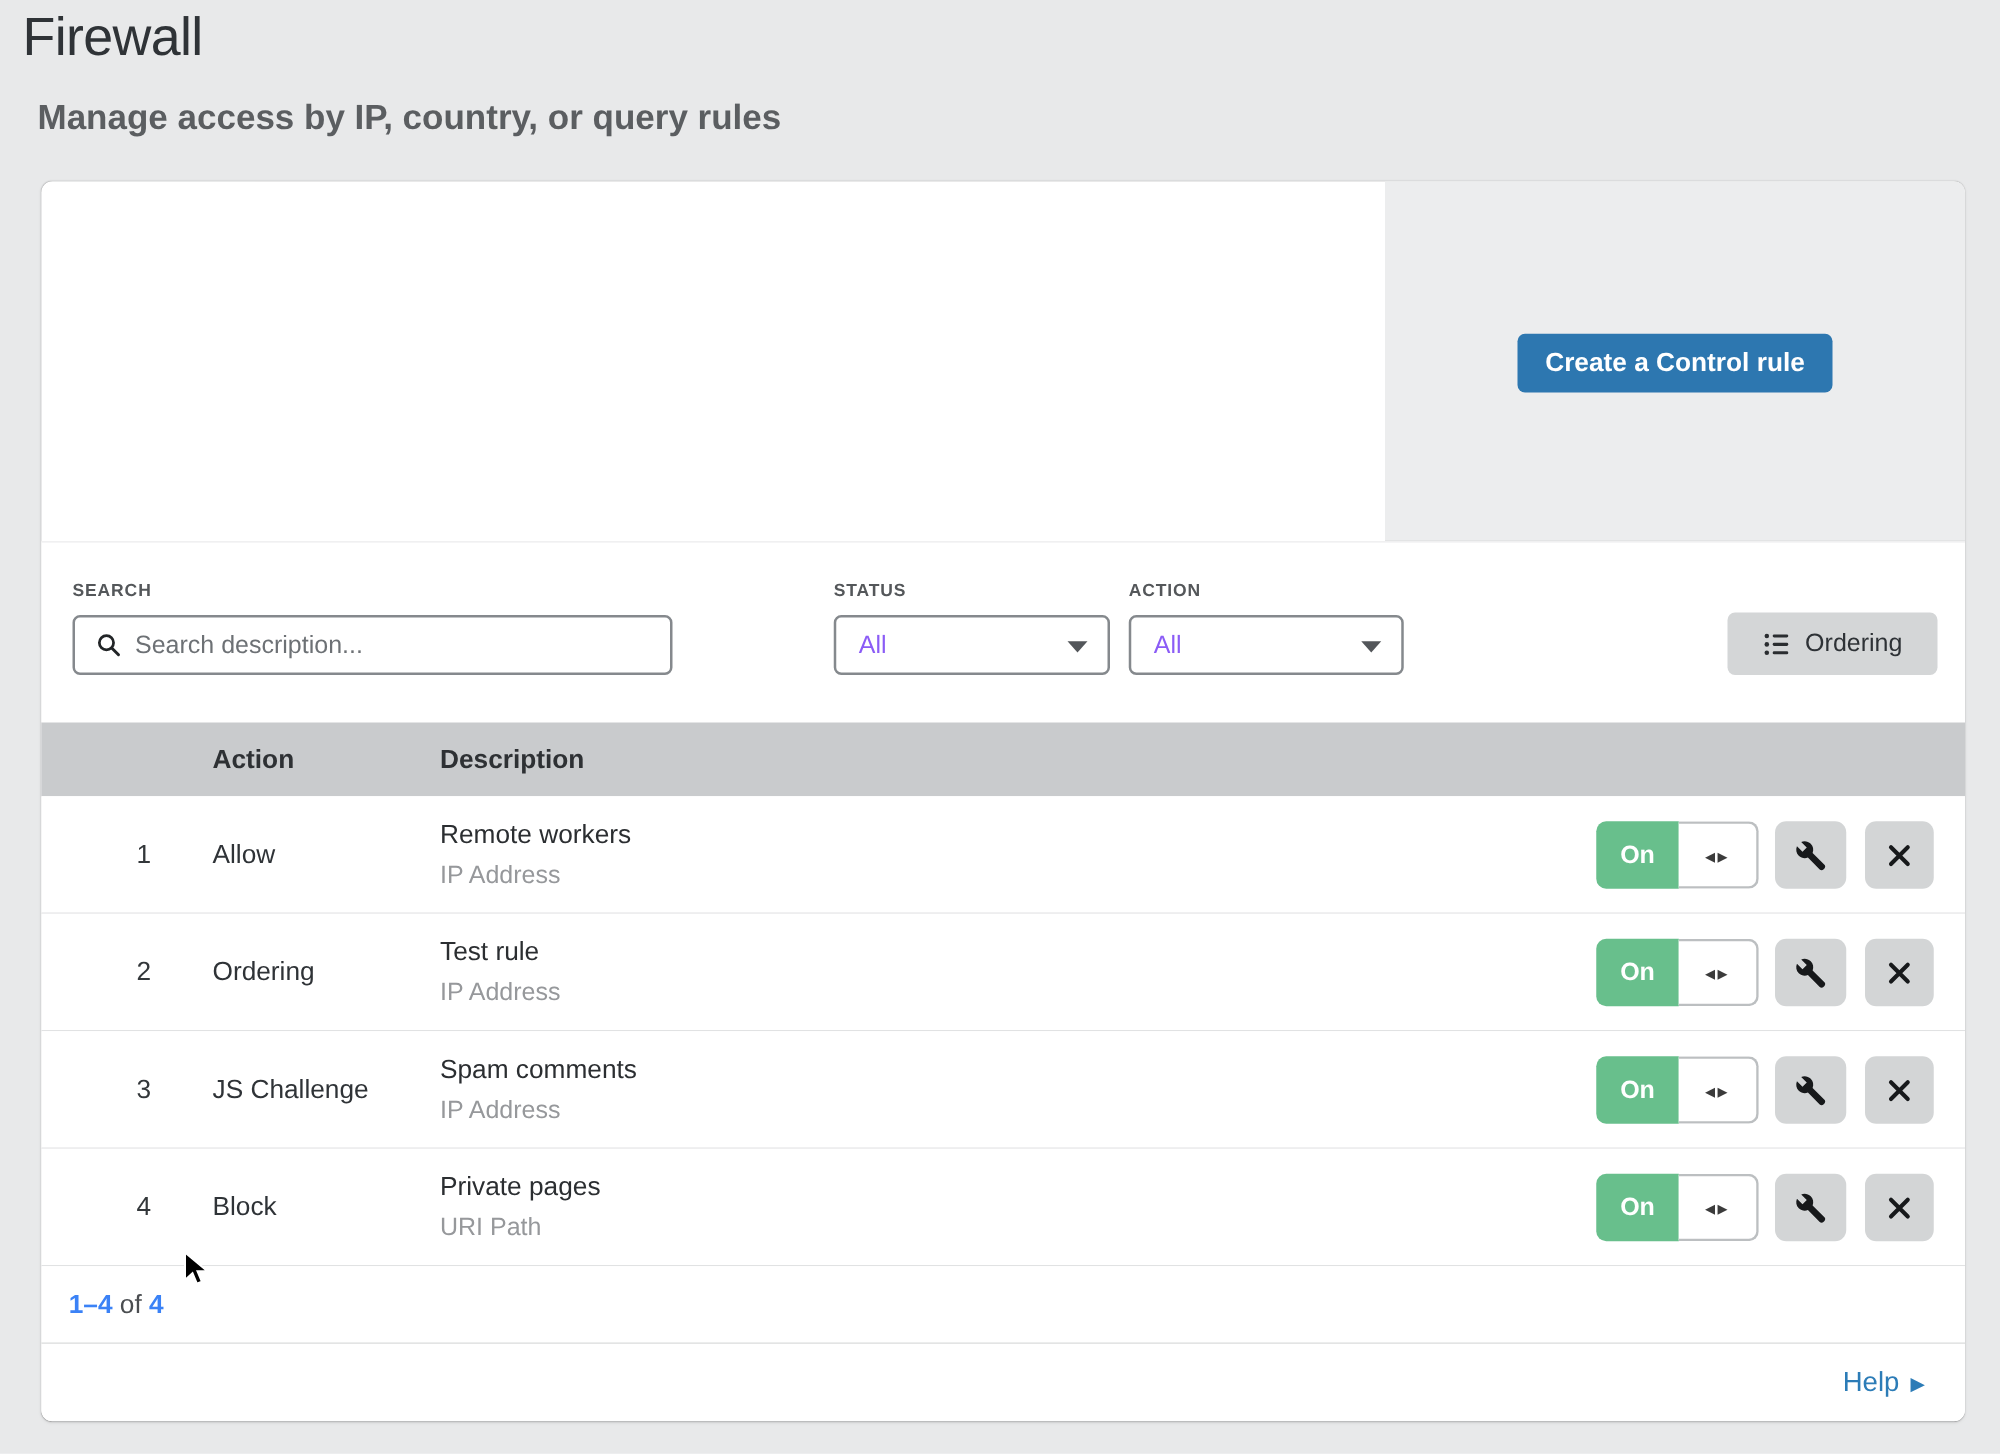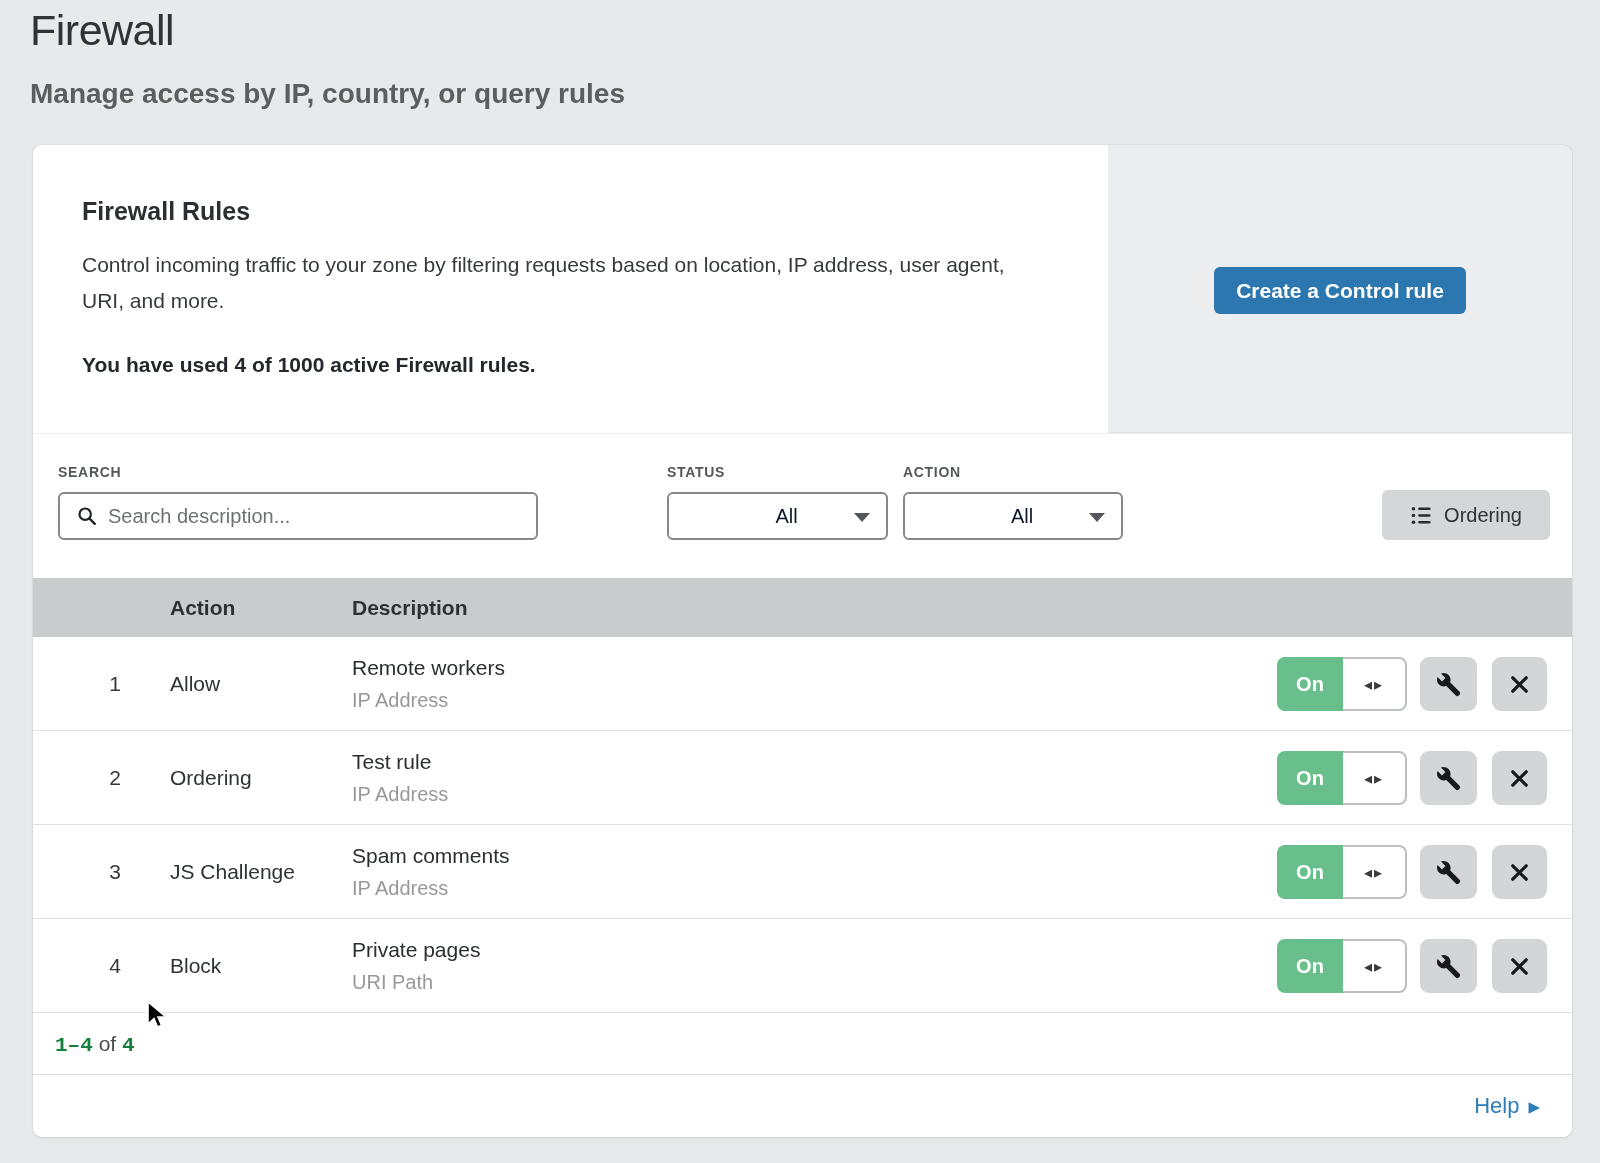--- a/index.html
+++ b/index.html
@@ -5,21 +5,21 @@
   * { margin:0; padding:0; box-sizing:border-box; }
   html,body { width:1600px; height:1163px; }
   body {
     position:relative;
     background:#e8e9ea;
     font-family:"Liberation Sans","DejaVu Sans",sans-serif;
     overflow:hidden;
     color:#2e3236;
   }
   
-  .page-title { position:absolute; left:30px; top:6px; font-size:43px; font-weight:500; color:#2f3337; letter-spacing:-0.5px; }
+  .page-title { position:absolute; left:18px; top:6px; font-size:43px; font-weight:500; color:#2f3337; letter-spacing:-0.5px; }
   .page-subtitle { position:absolute; left:30px; top:78px; font-size:28px; font-weight:700; color:#5b5e61; }
 
   
   .card {
     position:absolute; left:33px; top:145px; width:1539px; height:992px;
     background:#ffffff; border-radius:9px; overflow:hidden;
     box-shadow:0 0 1px rgba(0,0,0,.3), 0 1px 3px rgba(0,0,0,.08);
   }
 
   
@@ -41,21 +41,21 @@
   .filters { position:absolute; left:0; top:288px; width:1539px; height:145px; background:#fff; border-top:1px solid #ececed; }
   .filter-label { position:absolute; top:30px; font-size:14px; font-weight:700; letter-spacing:.7px; color:#54575a; }
   .lbl-search { left:25px; } .lbl-status { left:634px; } .lbl-action { left:870px; }
   .field {
     position:absolute; top:58px; height:48px; background:#fff;
     border:2px solid #85898d; border-radius:6px; display:flex; align-items:center;
   }
   .search-box { left:25px; width:480px; padding:0 14px 0 16px; gap:10px; }
   .search-box input { border:none; outline:none; flex:1; font-size:20px; font-family:inherit; color:#43474b; background:transparent; }
   .search-box input::placeholder { color:#6d7175; opacity:1; }
-  .select { cursor:pointer; padding-left:18px; font-size:20px; color:#0f172a;justify-content:center; }
+  .select { cursor:pointer; padding-left:18px; font-size:20px; color:#8b5cf6; }
   .sel-status { left:634px; width:221px; } .sel-action { left:870px; width:220px; }
   .caret { position:absolute; right:16px; top:50%; margin-top:-3px; width:0; height:0;
            border-left:8px solid transparent; border-right:8px solid transparent; border-top:9px solid #53565a; }
   .ordering-btn {
     position:absolute; left:1349px; top:56px; width:168px; height:50px;
     background:#d4d6d7; border:none; border-radius:6px; cursor:pointer;
     display:flex; align-items:center; justify-content:center; gap:11px;
     font-size:20px; color:#2e3236; font-family:inherit;
   }
 
@@ -84,42 +84,37 @@
   .icon-btn {
     position:absolute; top:20px; height:54px; background:#d3d5d6; border:none; border-radius:9px;
     display:flex; align-items:center; justify-content:center; cursor:pointer;
   }
   .btn-wrench { left:1387px; width:57px; }
   .btn-x { left:1459px; width:55px; }
 
   
   .pagination { position:absolute; left:0; top:868px; width:1539px; height:61px; background:#fff; }
   .pagination .pg { position:absolute; left:22px; top:50%; transform:translateY(-50%); font-size:21px; color:#4b4e51; }
-  .pg b { font-weight:700; color:#15803d;font-family:Liberation Mono, monospace; }
+  .pg b { font-weight:700; color:#3b82f6; }
   .card-footer { position:absolute; left:0; top:929px; width:1539px; height:63px; background:#fff; border-top:1px solid #dadbdc; }
   .help-link { position:absolute; right:32px; top:50%; transform:translateY(-50%);
     color:var(--help-link-blue,#2c7cb7); font-size:22px; display:flex; align-items:center; gap:9px; cursor:pointer; text-decoration:none; }
   .help-arrow { font-family:"DejaVu Sans",sans-serif; font-size:15px; padding-top:2px; }
 
   
   .cursor { position:absolute; left:146px; top:1001px; z-index:50; pointer-events:none; }
 </style>
 </head>
 <body>
 
 <div class="page-title">Firewall</div>
 <div class="page-subtitle">Manage access by IP, country, or query rules</div>
 
 <div class="card">
 
-  <div class="hero-left">
-    <div class="hero-heading">Firewall Rules</div>
-    <div class="hero-desc">Control incoming traffic to your zone by filtering requests based on location, IP address, user agent, URI, and more.</div>
-    <div class="hero-usage">You have used 4 of 1000 active Firewall rules.</div>
-  </div>
   <div class="hero-right">
     <button class="create-btn">Create a Control rule</button>
   </div>
 
   <div class="filters">
     <span class="filter-label lbl-search">SEARCH</span>
     <div class="field search-box">
       <svg width="22" height="22" viewBox="0 0 24 24" fill="none">
         <circle cx="10" cy="10" r="6.2" stroke="#222527" stroke-width="2.4"></circle>
         <line x1="14.8" y1="14.8" x2="20.5" y2="20.5" stroke="#222527" stroke-width="2.6" stroke-linecap="round"></line>

